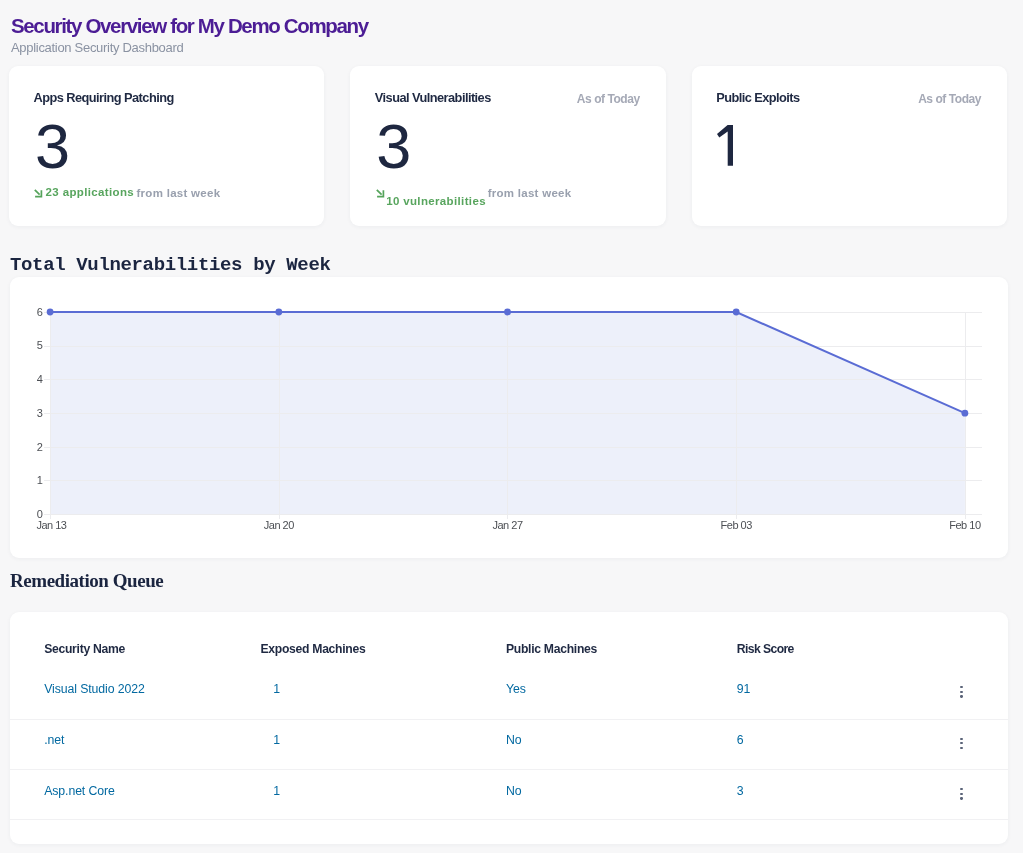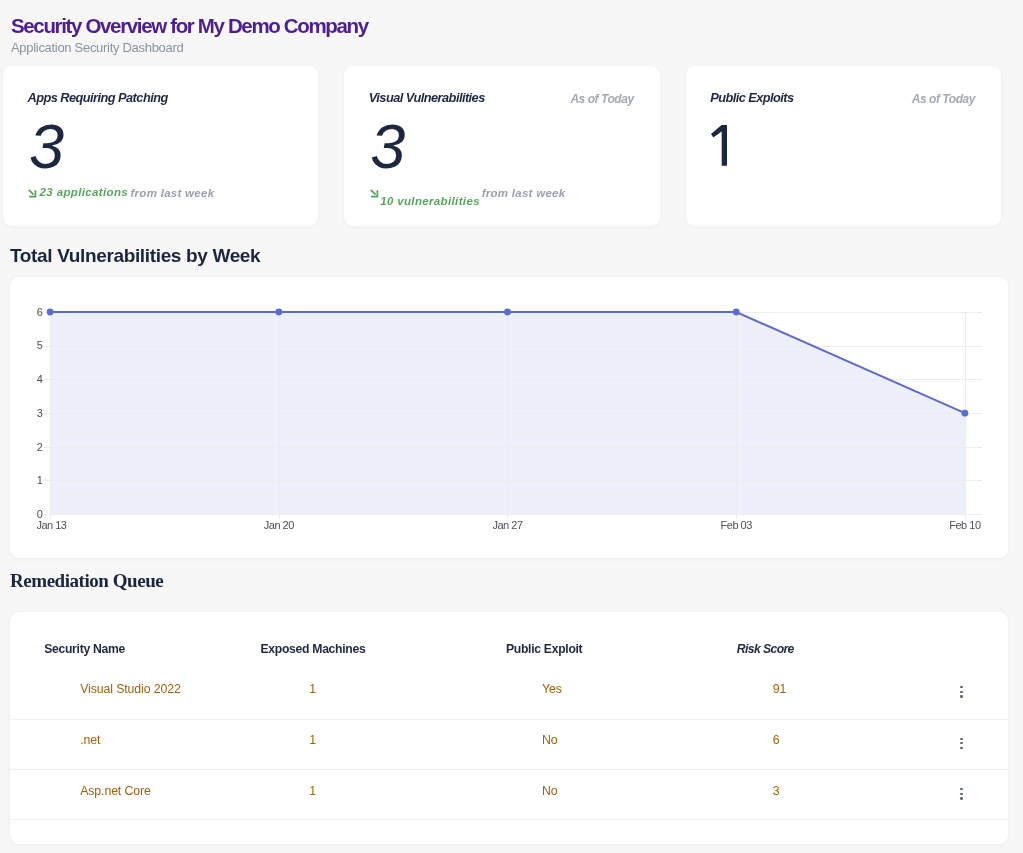--- a/index.html
+++ b/index.html
@@ -4,34 +4,34 @@
 <style>
   html,body{margin:0;padding:0;}
   body{
     width:1023px;height:853px;position:relative;overflow:hidden;
     background:#f7f7f8;
     font-family:"Liberation Sans",sans-serif;
     color:#222b45;
   }
   .h1{position:absolute;left:11px;top:15.5px;font-size:20.5px;font-weight:bold;letter-spacing:-1.35px;color:#4c1d95;line-height:1;}
   .sub{position:absolute;left:11px;top:41px;font-size:13px;letter-spacing:-0.3px;color:#8a92a2;line-height:1;}
-  .cards{position:absolute;left:3px;top:66px;width:998px;height:160px;display:flex;gap:26px;font-style:italic;}
+  .cards{position:absolute;left:9px;top:66px;width:998px;height:160px;display:flex;gap:26px;}
   .card{flex:1;background:#fff;border-radius:9px;box-shadow:0 1px 4px rgba(44,51,73,0.05);position:relative;}
   .ctitle{position:absolute;left:24.5px;top:26px;font-size:12.8px;font-weight:bold;letter-spacing:-0.55px;color:#1f2942;line-height:1;}
   .asof{position:absolute;right:26px;top:26.5px;font-size:12px;font-weight:600;letter-spacing:-0.45px;color:#a5a9b6;line-height:1;}
   .big{position:absolute;left:26px;top:48.5px;font-size:63px;font-weight:400;color:#1e2740;line-height:1;letter-spacing:-1px;}
   .delta{position:absolute;left:0;top:121.5px;width:100%;height:12px;font-size:11px;line-height:1;}
   .delta .ar{position:absolute;left:25.3px;top:1.6px;}
   .delta .gr{position:absolute;left:36.6px;top:-0.5px;font-size:11.5px;font-weight:bold;letter-spacing:0.36px;color:#58a55e;}
   .delta .gy{position:absolute;left:127.5px;top:0.5px;font-size:11.5px;font-weight:bold;letter-spacing:0.28px;color:#99a0ae;}
   .h2{position:absolute;left:10px;font-size:19px;font-weight:bold;color:#1b2540;line-height:1;}
   .chartcard{position:absolute;left:9.5px;top:277.4px;width:998px;height:281px;background:#fff;border-radius:9px;box-shadow:0 1px 4px rgba(44,51,73,0.05);}
   .tablecard{position:absolute;left:9.5px;top:611.5px;width:998px;height:232px;background:#fff;border-radius:9px;box-shadow:0 1px 4px rgba(44,51,73,0.05);}
   .th{position:absolute;font-size:12.2px;font-weight:bold;letter-spacing:-0.3px;color:#1f2942;line-height:1;}
-  .td{position:absolute;font-size:12.3px;letter-spacing:-0.1px;color:#a16207;line-height:1;margin-left:36px;}
+  .td{position:absolute;font-size:12.3px;letter-spacing:-0.1px;color:#0369a1;line-height:1;}
   .sep{position:absolute;left:0px;width:998px;height:1px;background:#f1f1f3;}
   .dots{position:absolute;left:950.5px;width:3px;}
   .dots i{display:block;width:2.3px;height:2.3px;border-radius:50%;background:#5a6378;margin:0 auto 2.4px;}
 </style>
 </head>
 <body>
   <div class="h1">Security Overview for My Demo Company</div>
   <div class="sub">Application Security Dashboard</div>
 
   <div class="cards">
@@ -62,21 +62,21 @@
     </div>
     <div class="card">
       <div class="ctitle">Public Exploits</div>
       <div class="asof">As of Today</div>
       <svg style="position:absolute;left:25.6px;top:59.2px;" width="17" height="41" viewBox="0 0 17 41">
         <path d="M10.6 0 H16 V40.7 H10.7 V6.4 L2.3 12.6 L0 8.9 Z" fill="#1e2740"></path>
       </svg>
     </div>
   </div>
 
-  <div class="h2" style="top:246px;letter-spacing:-0.35px;">Total Vulnerabilities by Week</div>
+  <div class="h2" style="top:256px;letter-spacing:-0.35px;font-family:Liberation Mono, monospace;">Total Vulnerabilities by Week</div>
 
   <div class="chartcard">
     <svg width="998" height="281" viewBox="0 0 998 281">
       <path d="M40.1 35 L268.8 35 L497.5 35 L726.2 35 L954.9 136.2 L954.9 237.4 L40.1 237.4 Z" fill="#edf0fa"></path>
       <g stroke="#ececee" stroke-width="1">
         <line x1="40" y1="35.5" x2="972" y2="35.5"></line>
         <line x1="40" y1="69.5" x2="972" y2="69.5"></line>
         <line x1="40" y1="102.5" x2="972" y2="102.5"></line>
         <line x1="40" y1="136.5" x2="972" y2="136.5"></line>
         <line x1="40" y1="170.5" x2="972" y2="170.5"></line>
@@ -118,22 +118,22 @@
         <text x="954.9" y="251.6" text-anchor="middle">Feb 10</text>
       </g>
     </svg>
   </div>
 
   <div class="h2" style="top:570.5px;letter-spacing:-0.45px;font-family:Liberation Serif, serif;">Remediation Queue</div>
 
   <div class="tablecard">
     <div class="th" style="left:34.7px;top:31.2px;">Security Name</div>
     <div class="th" style="left:251px;top:31.2px;">Exposed Machines</div>
-    <div class="th" style="left:496.5px;top:31.2px;">Public Exploit</div>
-    <div class="th" style="left:727.3px;top:31.2px;letter-spacing:-0.6px;font-style:italic;">Risk Score</div>
+    <div class="th" style="left:496.5px;top:31.2px;">Public Machines</div>
+    <div class="th" style="left:727.3px;top:31.2px;letter-spacing:-0.6px;">Risk Score</div>
 
     <div class="td" style="left:34.7px;top:71.3px;">Visual Studio 2022</div>
     <div class="td" style="left:263.7px;top:71.3px;">1</div>
     <div class="td" style="left:496.5px;top:71.3px;">Yes</div>
     <div class="td" style="left:727.3px;top:71.3px;">91</div>
     <div class="dots" style="top:74.5px;">
       <i></i>
       <i></i>
       <i></i>
     </div>

